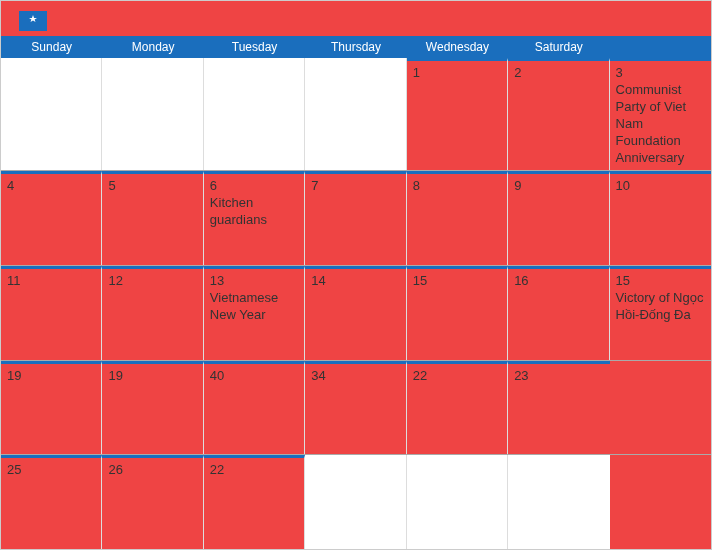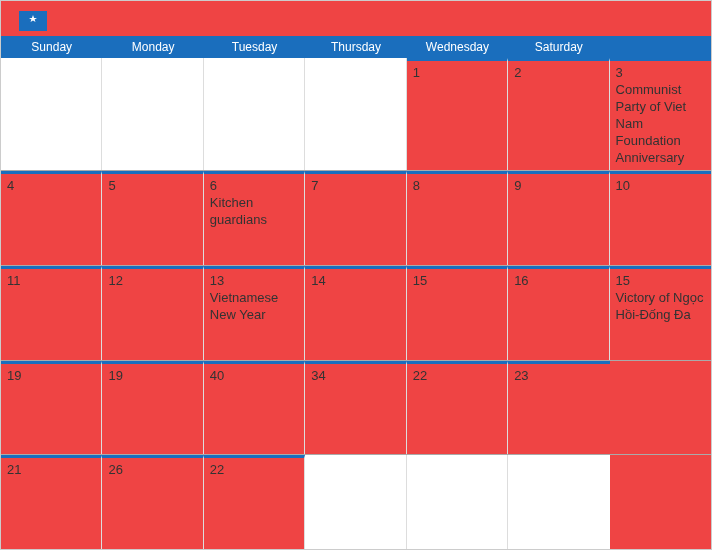--- a/index.html
+++ b/index.html
@@ -224,21 +224,21 @@
         </div>
         <div class="calendar-day top-border-blue">
           <span class="day-number">22</span>
         </div>
         <div class="calendar-day top-border-blue">
           <span class="day-number">23</span>
         </div>
       </div>
       <div class="calendar-week">
         <div class="calendar-day top-border-blue">
-          <span class="day-number">21</span>
+          <span class="day-number">25</span>
         </div>
         <div class="calendar-day top-border-blue">
           <span class="day-number">26</span>
         </div>
         <div class="calendar-day top-border-blue">
           <span class="day-number">22</span>
         </div>
         <div class="calendar-day empty-day"></div>
         <div class="calendar-day empty-day"></div>
         <div class="calendar-day empty-day"></div>

